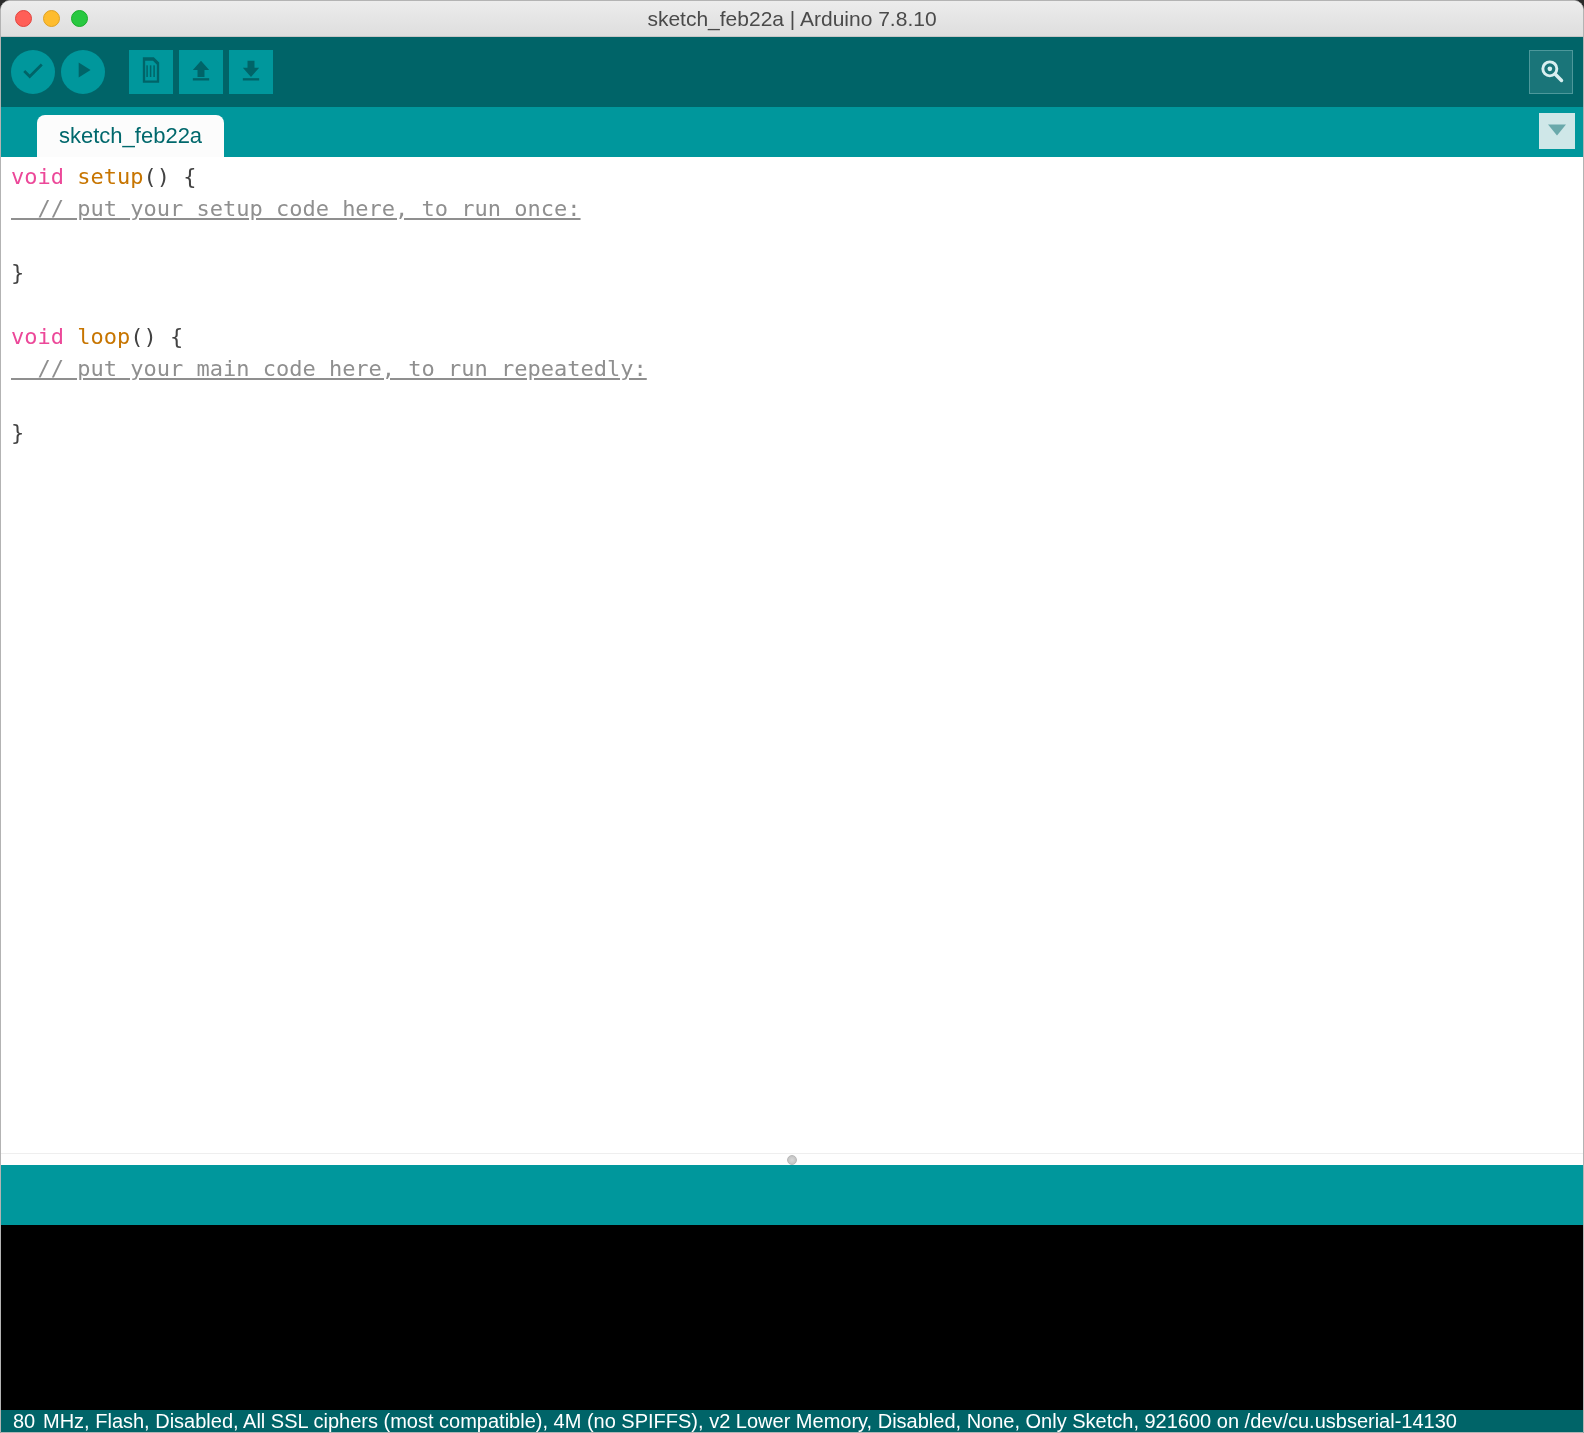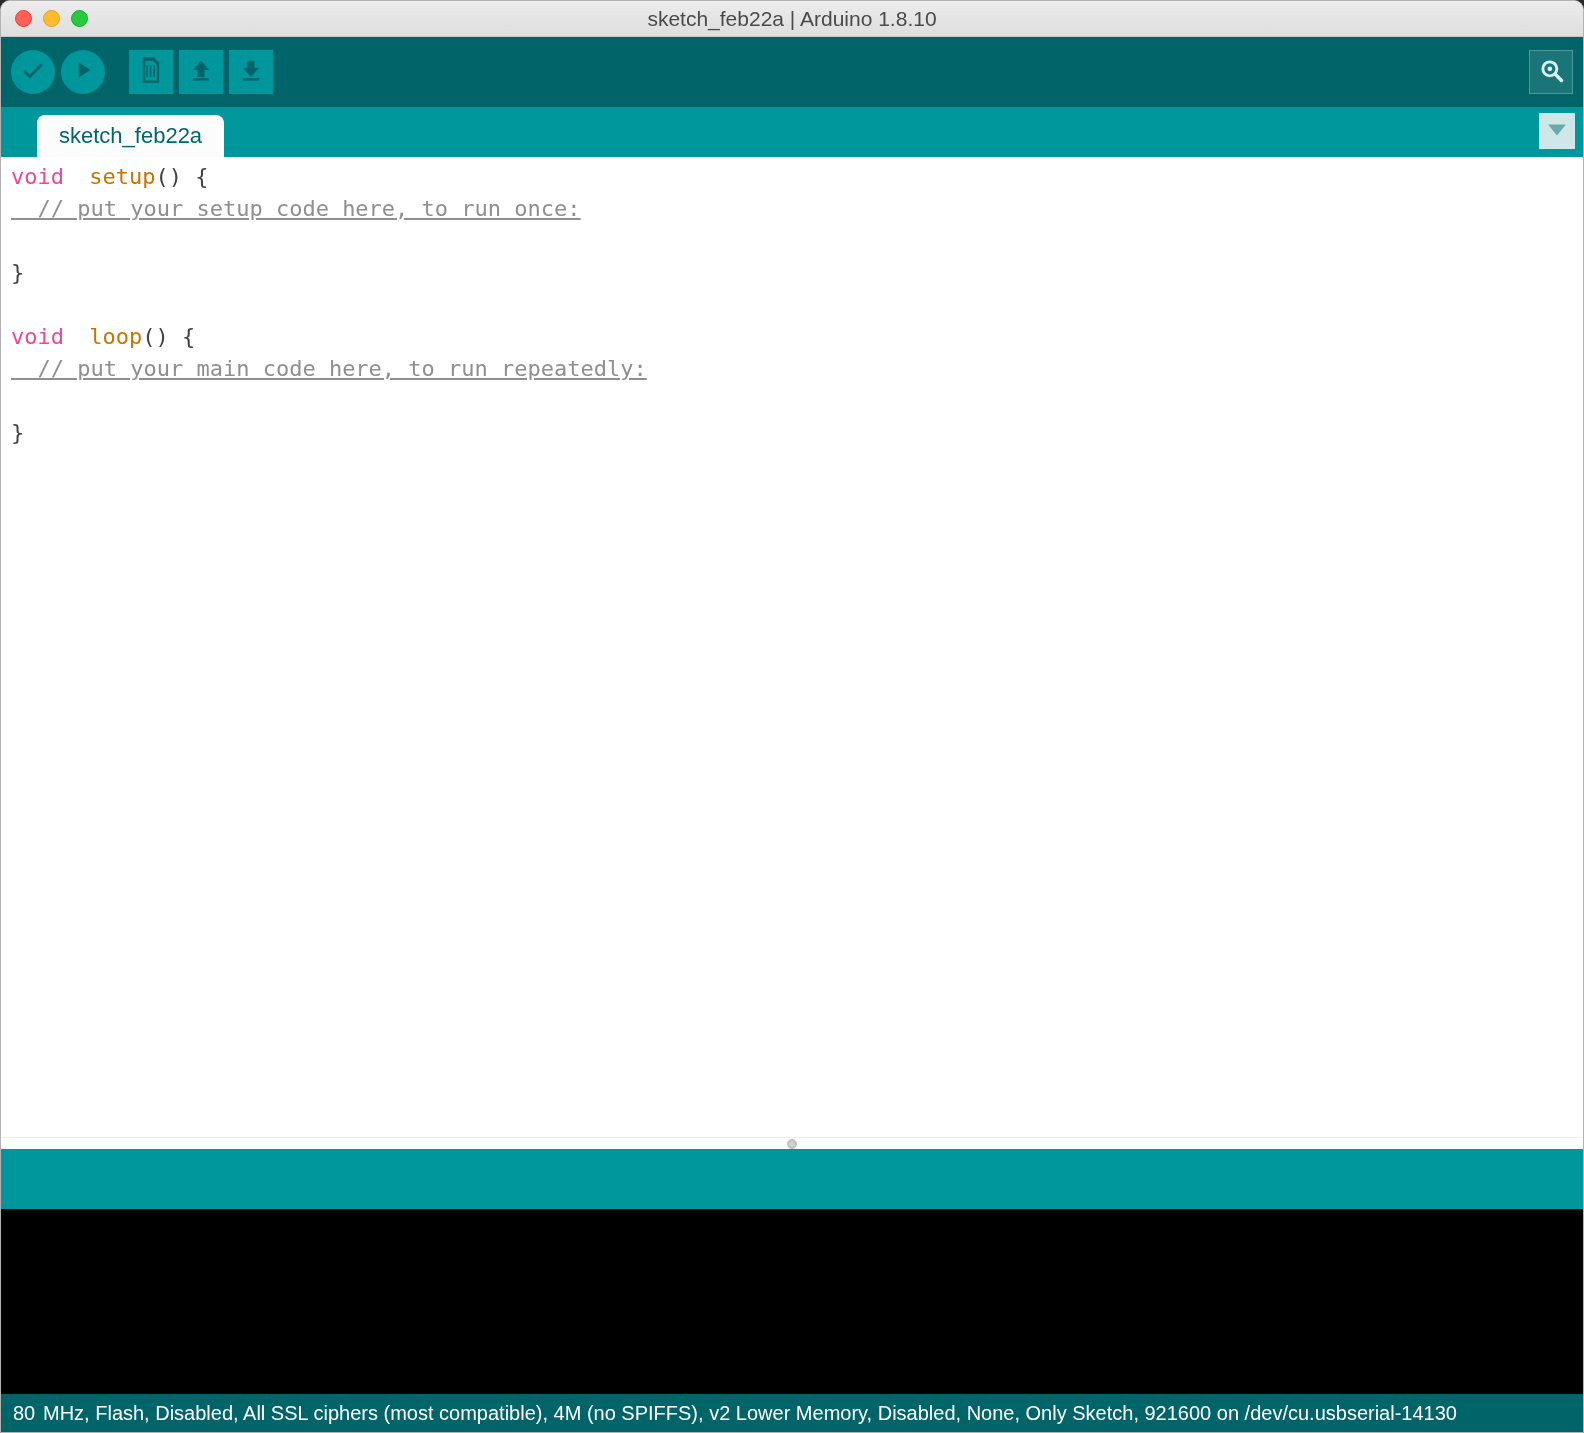--- a/index.html
+++ b/index.html
@@ -120,21 +120,21 @@
     background: #ffffff;
     padding: 4px 10px;
     font-family: Menlo, Consolas, monospace;
     font-size: 22px;
     line-height: 32px;
     color: #424242;
     overflow: auto;
     white-space: pre;
   }
   .editor .kw { color: #ec4899; }
-  .editor .fn { color: #c77500; margin-left: 12px; }
+  .editor .fn { color: #c77500; }
   .editor .cm { color: #8f8f8f; font-style: normal; text-decoration: underline; }
   .editor-resizer {
     height: 12px;
     background: #fefefe;
     border-top: 1px solid #eee;
     display: flex; align-items: center; justify-content: center;
     flex: none;
   }
   .editor-resizer .grip {
     width: 10px; height: 10px; border-radius: 50%;
@@ -148,21 +148,21 @@
     flex: none;
   }
   
   .console {
     height: 185px;
     background: #000000;
     flex: none;
   }
   
   .statusbar {
-    height: 38px;
+    height: 22px;
     background: #006468;
     color: #ffffff;
     font-size: 20px;
     display: flex;
     align-items: center;
     padding: 0 12px;
     flex: none;
     white-space: nowrap;
   }
   .statusbar .lineno { width: 30px; }
@@ -172,21 +172,21 @@
 <body>
 
 <div class="window">
 
   <div class="titlebar">
     <div class="traffic-lights">
       <div class="dot red"></div>
       <div class="dot yellow"></div>
       <div class="dot green"></div>
     </div>
-    <div class="title">sketch_feb22a | Arduino 1.8.10</div>
+    <div class="title">sketch_feb22a | Arduino 7.8.10</div>
   </div>
 
   <div class="toolbar">
     <div class="tb-btn">
       <span>
         <svg viewBox="0 0 24 24">
             <path d="M9 16.2l-4.2-4.2L3 13.8 9 19.8 21 7.8 19.2 6z"></path>
           </svg>
       </span>
     </div>

